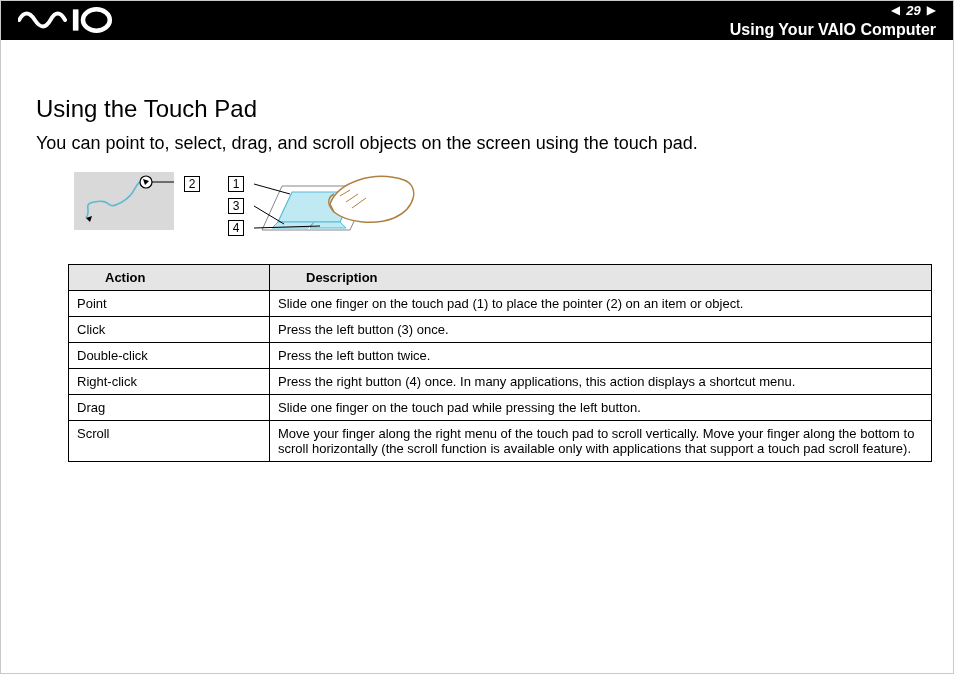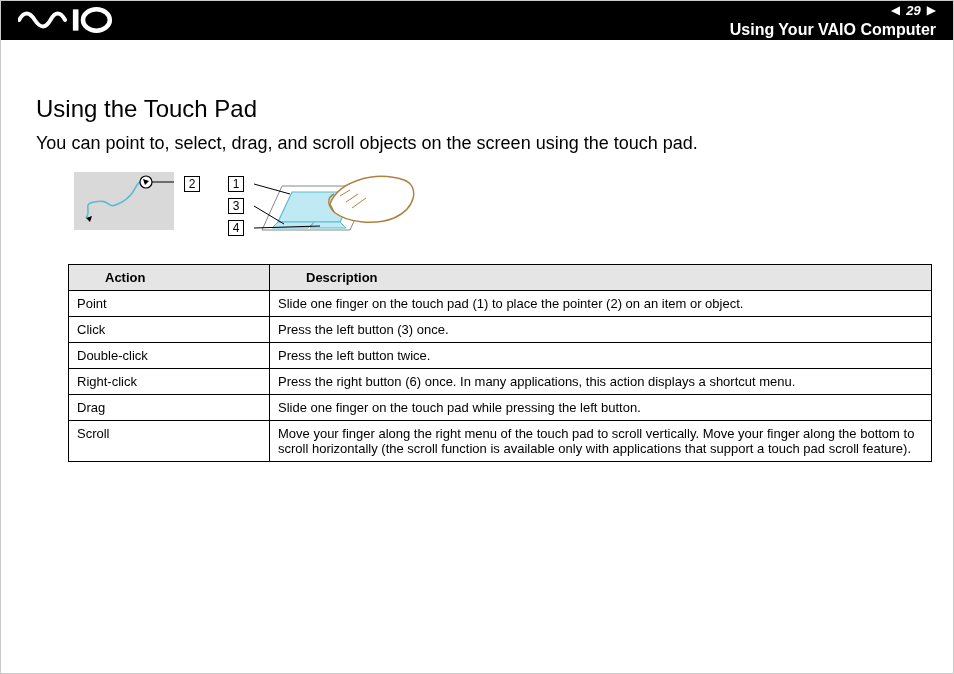--- a/index.html
+++ b/index.html
@@ -204,21 +204,21 @@
       <tr>
         <td>Click</td>
         <td>Press the left button (3) once.</td>
       </tr>
       <tr>
         <td>Double-click</td>
         <td>Press the left button twice.</td>
       </tr>
       <tr>
         <td>Right-click</td>
-        <td>Press the right button (6) once. In many applications, this action displays a shortcut menu.</td>
+        <td>Press the right button (4) once. In many applications, this action displays a shortcut menu.</td>
       </tr>
       <tr>
         <td>Drag</td>
         <td>Slide one finger on the touch pad while pressing the left button.</td>
       </tr>
       <tr>
         <td>Scroll</td>
         <td>Move your finger along the right menu of the touch pad to scroll vertically. Move your finger along the bottom to scroll horizontally (the scroll function is available only with applications that support a touch pad scroll feature).</td>
       </tr>
     </tbody>

